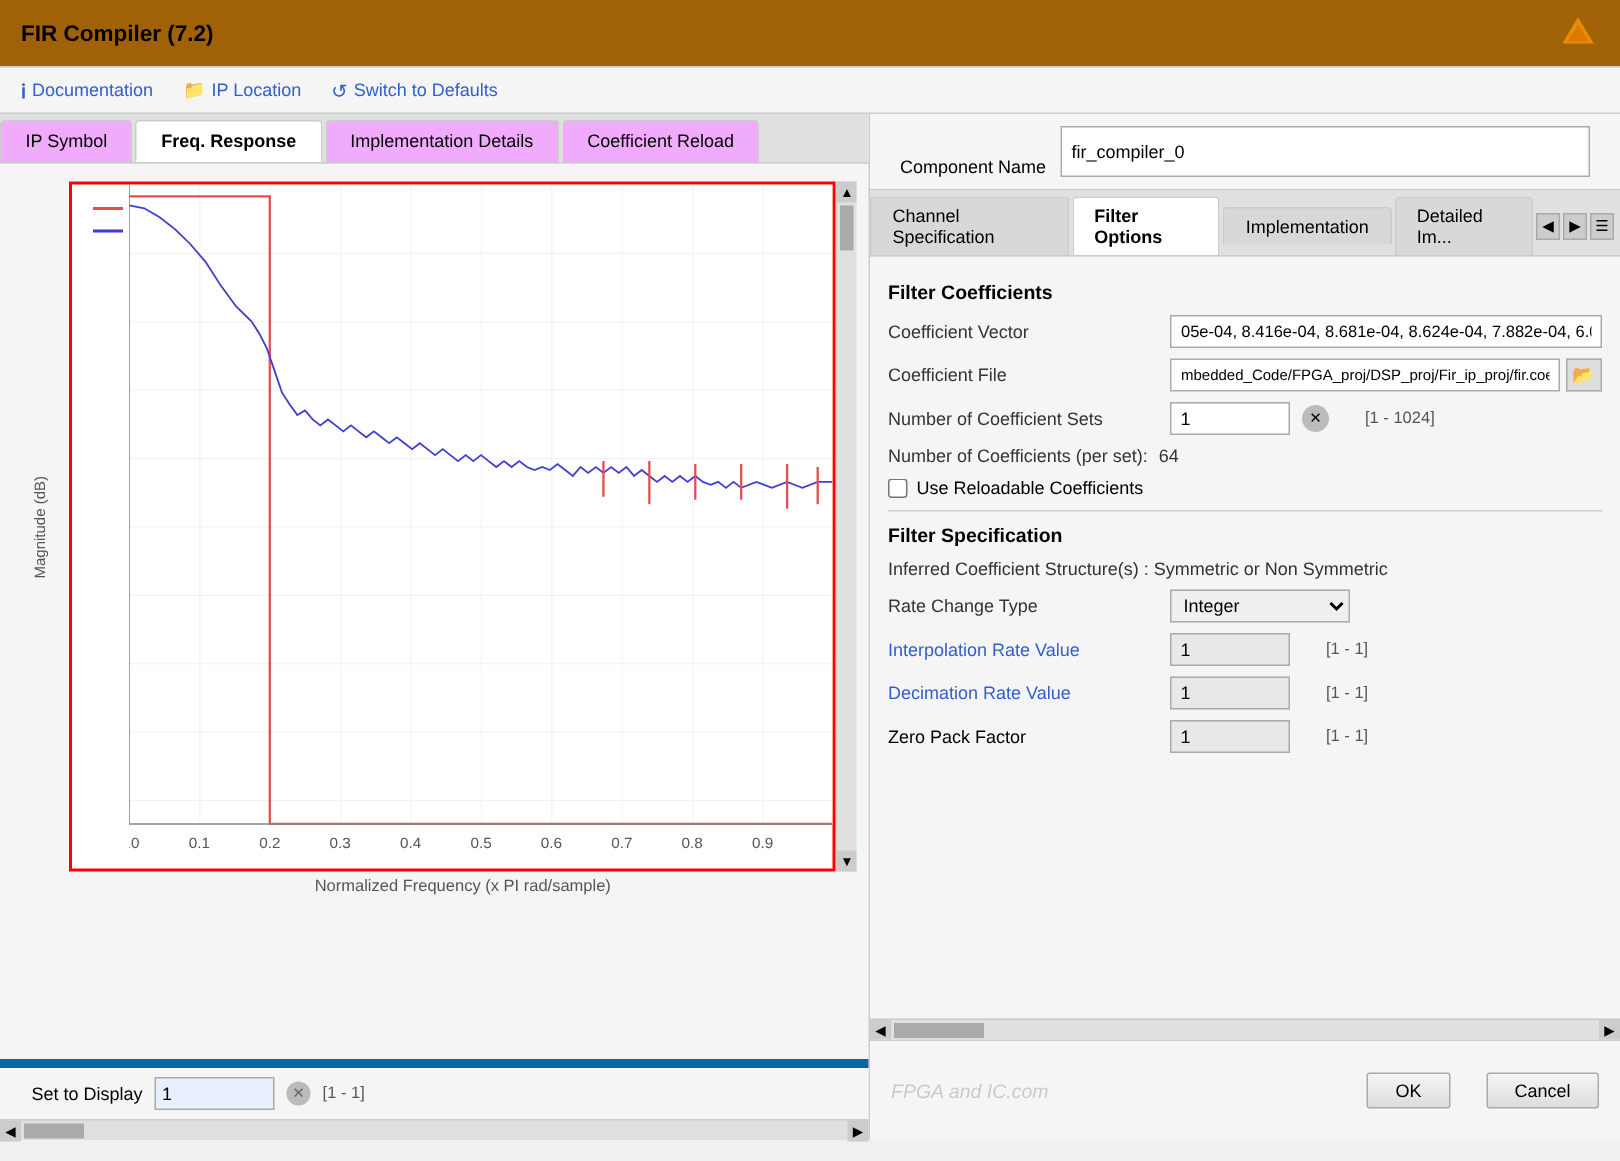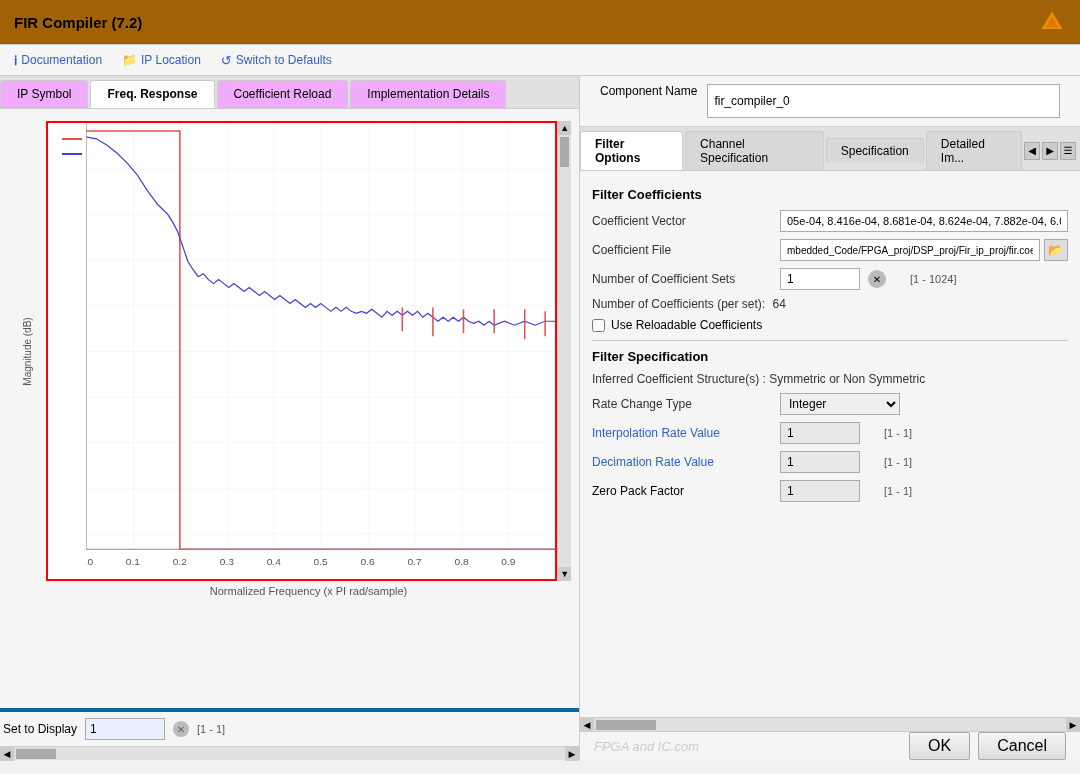--- a/index.html
+++ b/index.html
@@ -116,25 +116,25 @@
     }
 
     .x-axis-label {
       text-align: center;
       font-size: 11px;
       color: #555;
       margin-top: 2px;
     }
 
     .bottom-bar {
-      padding: 6px 3px;
+      padding: 6px 21px;
       display: flex;
       align-items: center;
       gap: 8px;
-      border-top: 4px solid #0369a1;
+      border-top: 6px solid #0369a1;
       background: #f5f5f5;
     }
     .bottom-bar label { font-size: 12px; }
     .bottom-bar input {
       width: 80px; height: 22px; border: 1px solid #aaa; padding: 2px 4px; font-size: 12px;
       background: #e8f0ff;
     }
     .bottom-bar .range-hint { font-size: 11px; color: #555; }
     .clear-btn {
       width: 16px; height: 16px; background: #bbb; border-radius: 50%; display: flex; align-items: center; justify-content: center; cursor: pointer; font-size: 10px; color: #666;
@@ -144,21 +144,21 @@
     .right-panel {
       flex: 1;
       background: #f5f5f5;
       display: flex;
       flex-direction: column;
       padding: 0;
     }
 
     .component-name-row {
       display: flex;
-      align-items: flex-start;
+      align-items: flex-end;
       padding: 8px 20px;
       gap: 10px;
       border-bottom: 1px solid #ccc;
     }
     .component-name-row label { font-size: 12px; }
     .component-name-row input {
       flex: 1; height: 22px; border: 1px solid #aaa; padding: 2px 6px; font-size: 12px;
     }
 
     .right-tab-bar {
@@ -326,32 +326,33 @@
     .chart-and-scroll {
       display: flex;
       flex-direction: row;
       flex: 1;
     }
 
     .bottom-footer {
       display: flex;
       align-items: center;
       justify-content: flex-end;
-      padding: 0 14px;
+      padding: 21px 14px;
       border-top: 1px solid #ccc;
       gap: 8px;
       background: #f5f5f5;
     }
     .btn {
       padding: 4px 18px;
-      font-size: 16px;
+      font-size: 12px;
       border: 1px solid #aaa;
       background: linear-gradient(to bottom, #f5f5f5, #ddd);
       cursor: pointer;
       border-radius: 2px;
+      margin-left: 16px;
     }
 
     .scrollbar-h {
       height: 14px;
       background: #e0e0e0;
       border-top: 1px solid #ccc;
       display: flex;
       flex-direction: row;
       align-items: center;
     }
@@ -399,22 +400,22 @@
     <span style="color:#3060cc;">Switch to Defaults</span>
   </div>
 </div>
 
 <div class="main-container">
 
   <div class="left-panel">
     <div class="tab-bar">
       <div class="tab">IP Symbol</div>
       <div class="tab active">Freq. Response</div>
+      <div class="tab">Implementation Details</div>
       <div class="tab">Coefficient Reload</div>
-      <div class="tab">Implementation Details</div>
     </div>
 
     <div class="chart-area">
       <div class="chart-outer">
         <div class="chart-inner-row">
           <div class="y-label-col">
             <span class="y-label-text">Magnitude (dB)</span>
           </div>
           <div class="chart-and-scroll">
             <div class="chart-wrapper">
@@ -512,23 +513,23 @@
 
   <div class="right-panel">
     <div class="right-bottom-area">
 
       <div class="component-name-row">
         <label>Component Name</label>
         <input type="text" style="flex: 1 1 0%; height: 34px; border: 1px solid rgb(170, 170, 170); padding: 2px 6px; font-size: 12px;" value="fir_compiler_0">
       </div>
 
       <div class="right-tab-bar">
+        <div class="right-tab">Channel Specification</div>
         <div class="right-tab active">Filter Options</div>
-        <div class="right-tab">Channel Specification</div>
-        <div class="right-tab">Specification</div>
+        <div class="right-tab">Implementation</div>
         <div class="right-tab">Detailed Im...</div>
         <div class="right-tab-arrows">
           <div class="arrow-btn">◀</div>
           <div class="arrow-btn">▶</div>
           <div class="arrow-btn">☰</div>
         </div>
       </div>
 
       <div class="right-content">
 

